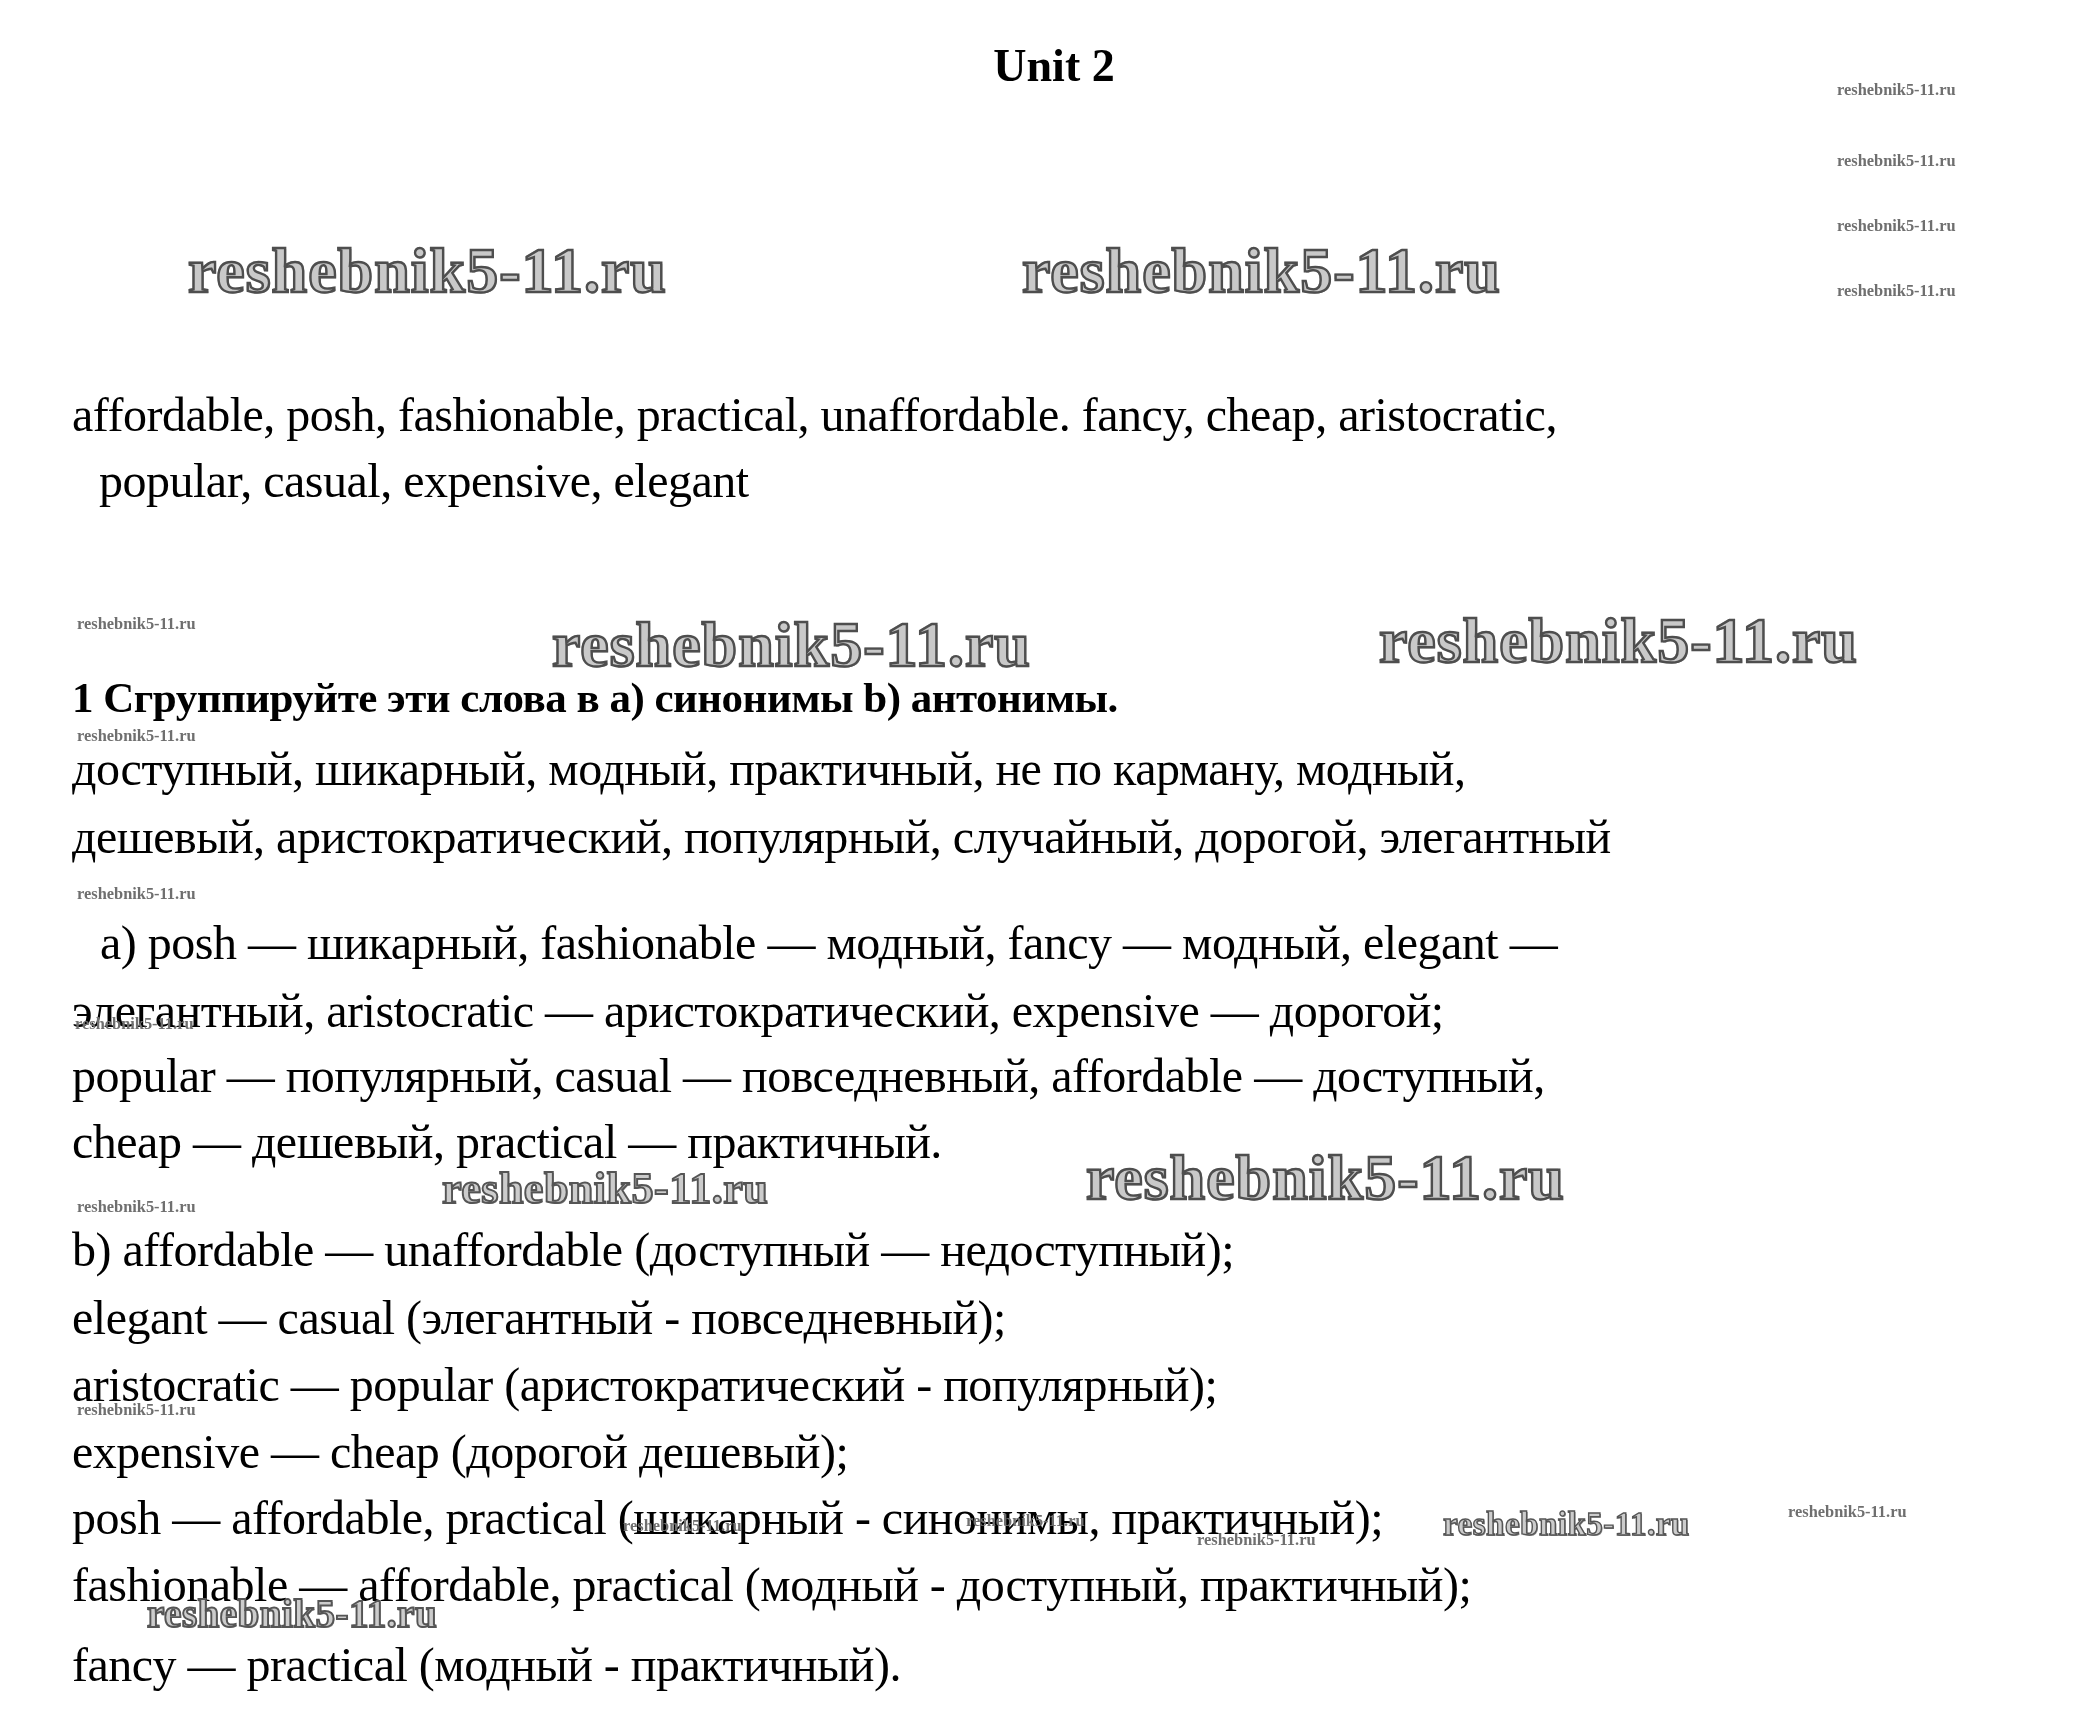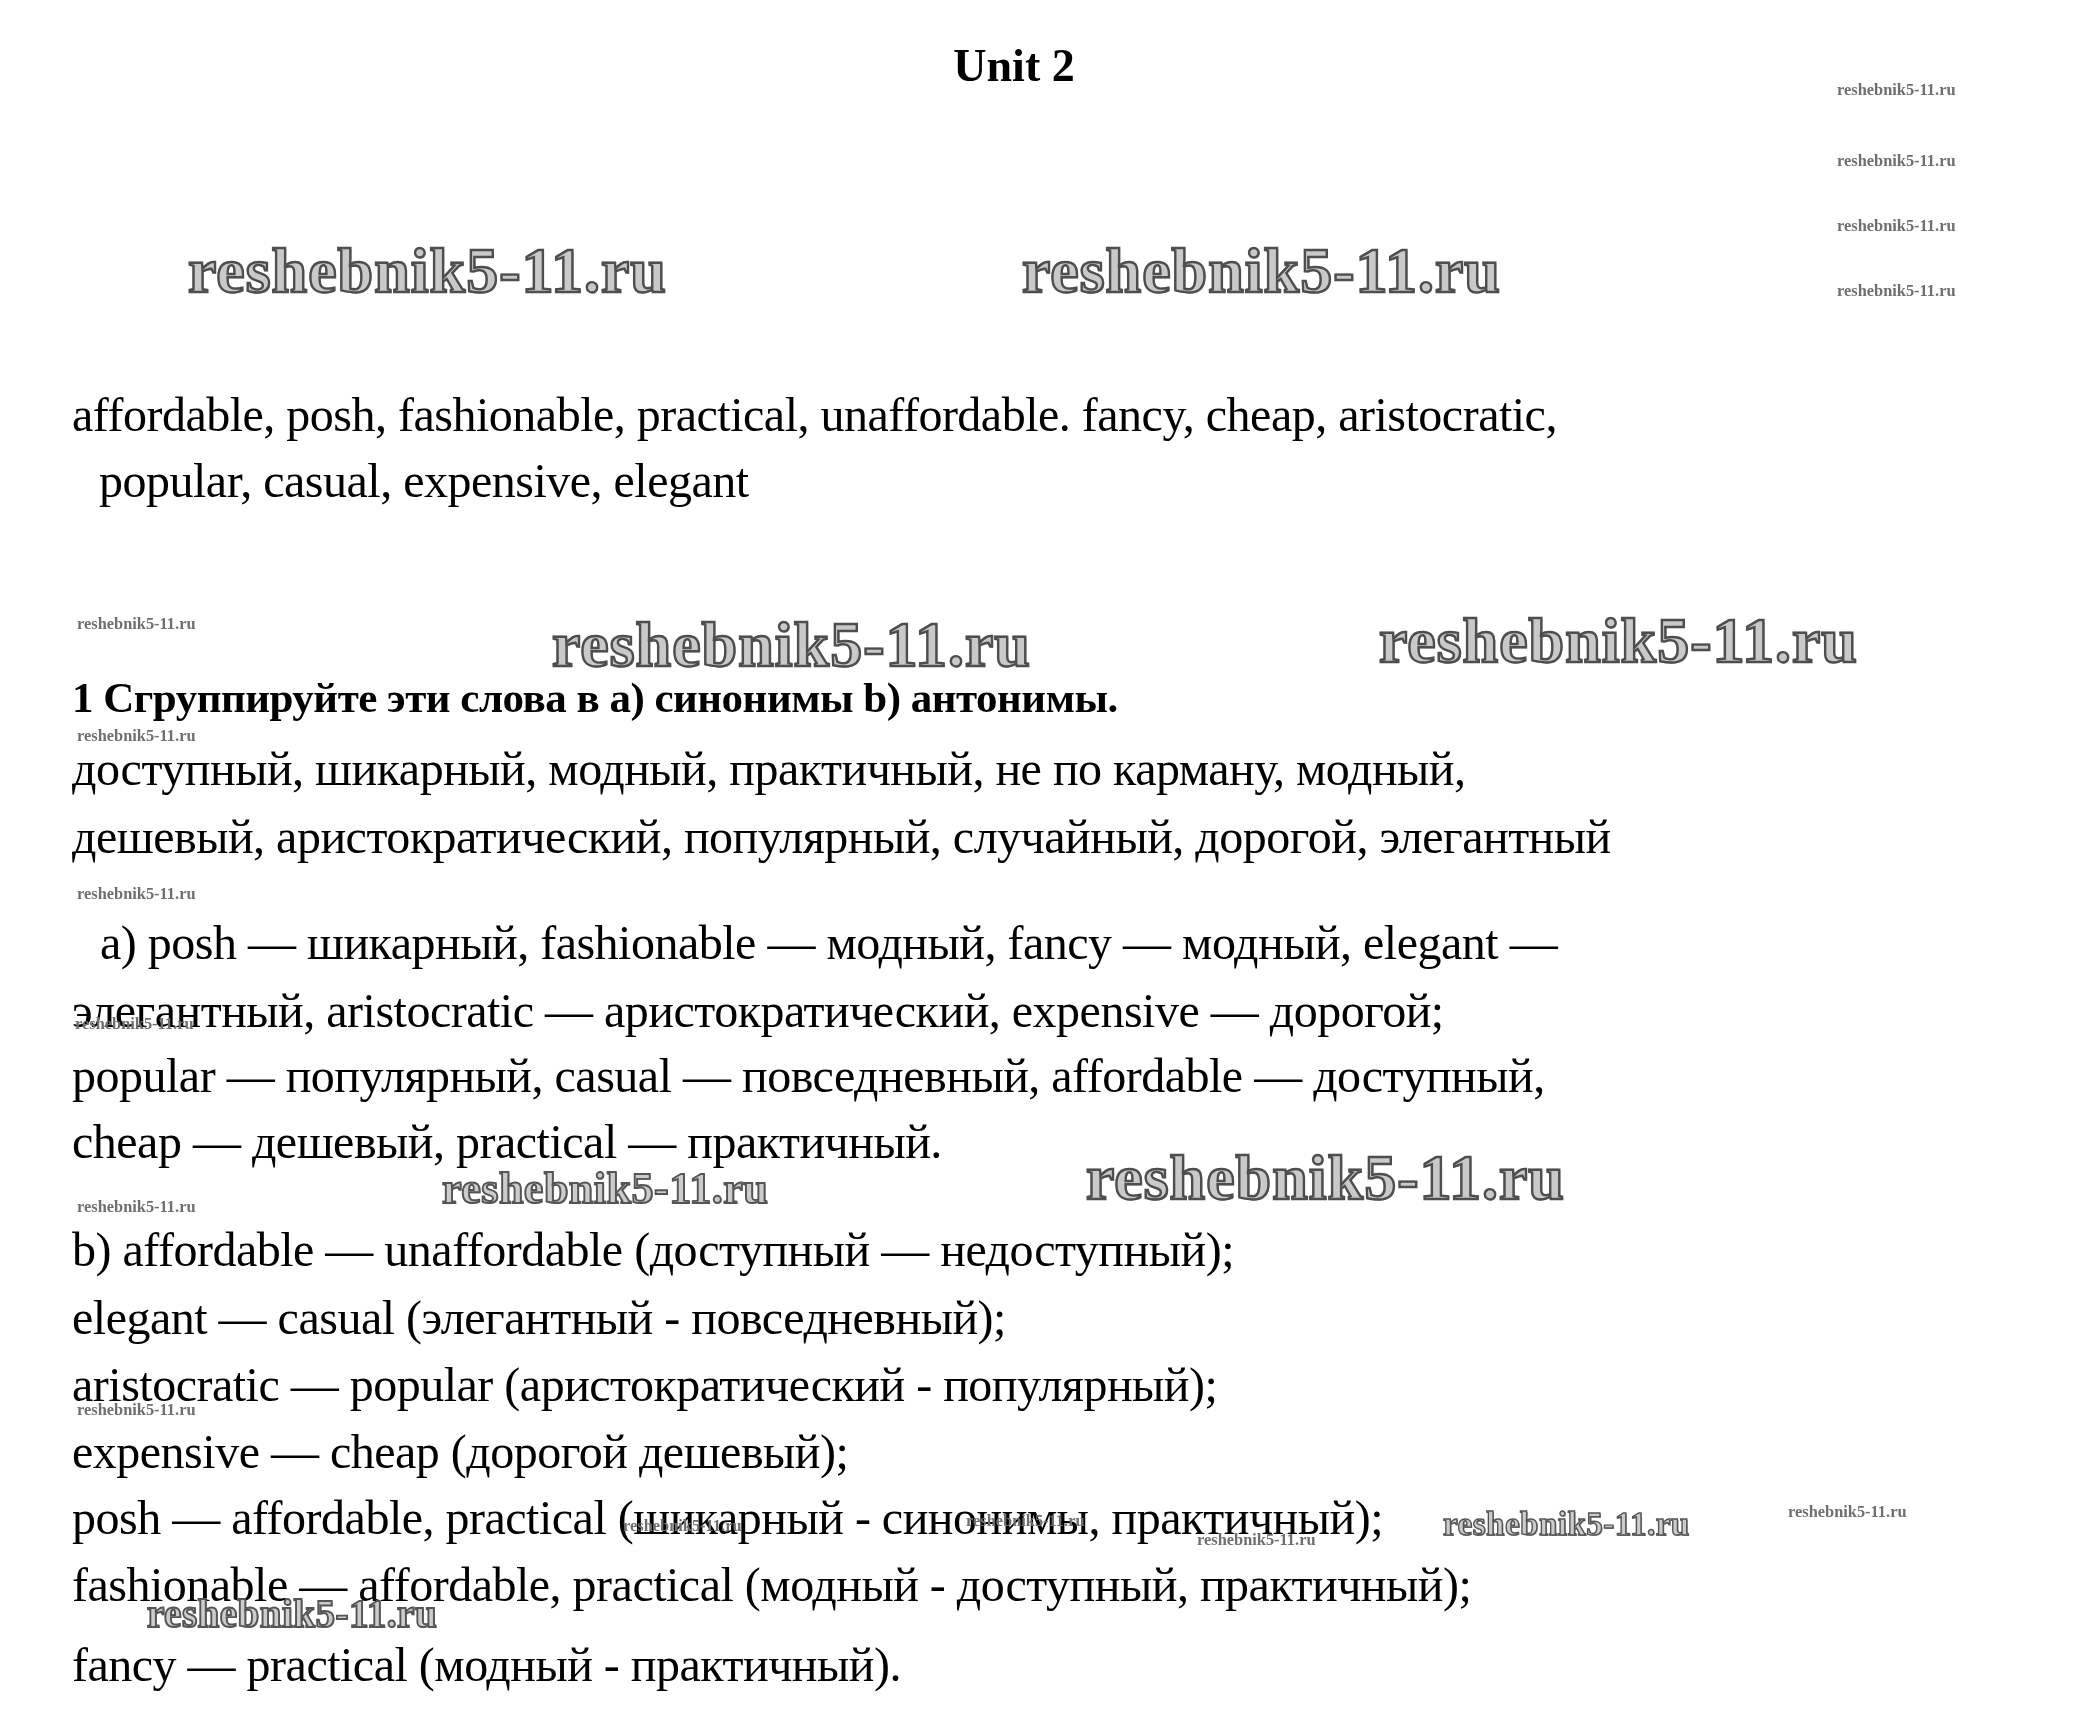--- a/index.html
+++ b/index.html
@@ -57,21 +57,21 @@
     font-size:16.4px;
     color:#6f6f6f;
     letter-spacing:0;
   }
 </style>
 </head>
 <body>
 
 <div id="page">
 
-  <div class="title" style="top:39px;">Unit 2</div>
+  <div class="title" style="top:39px;padding-left:40px;">Unit 2</div>
 
   <div class="wm-sm" style="left:1837px;top:80px;">reshebnik5-11.ru</div>
   <div class="wm-sm" style="left:1837px;top:151px;">reshebnik5-11.ru</div>
   <div class="wm-sm" style="left:1837px;top:216px;">reshebnik5-11.ru</div>
   <div class="wm-sm" style="left:1837px;top:281px;">reshebnik5-11.ru</div>
 
   <div class="wm-big" style="left:188px;top:234px;">reshebnik5-11.ru</div>
   <div class="wm-big" style="left:1022px;top:234px;">reshebnik5-11.ru</div>
 
   <div class="ln" style="left:72px;top:389px;">affordable, posh, fashionable, practical, unaffordable. fancy, cheap, aristocratic,</div>

